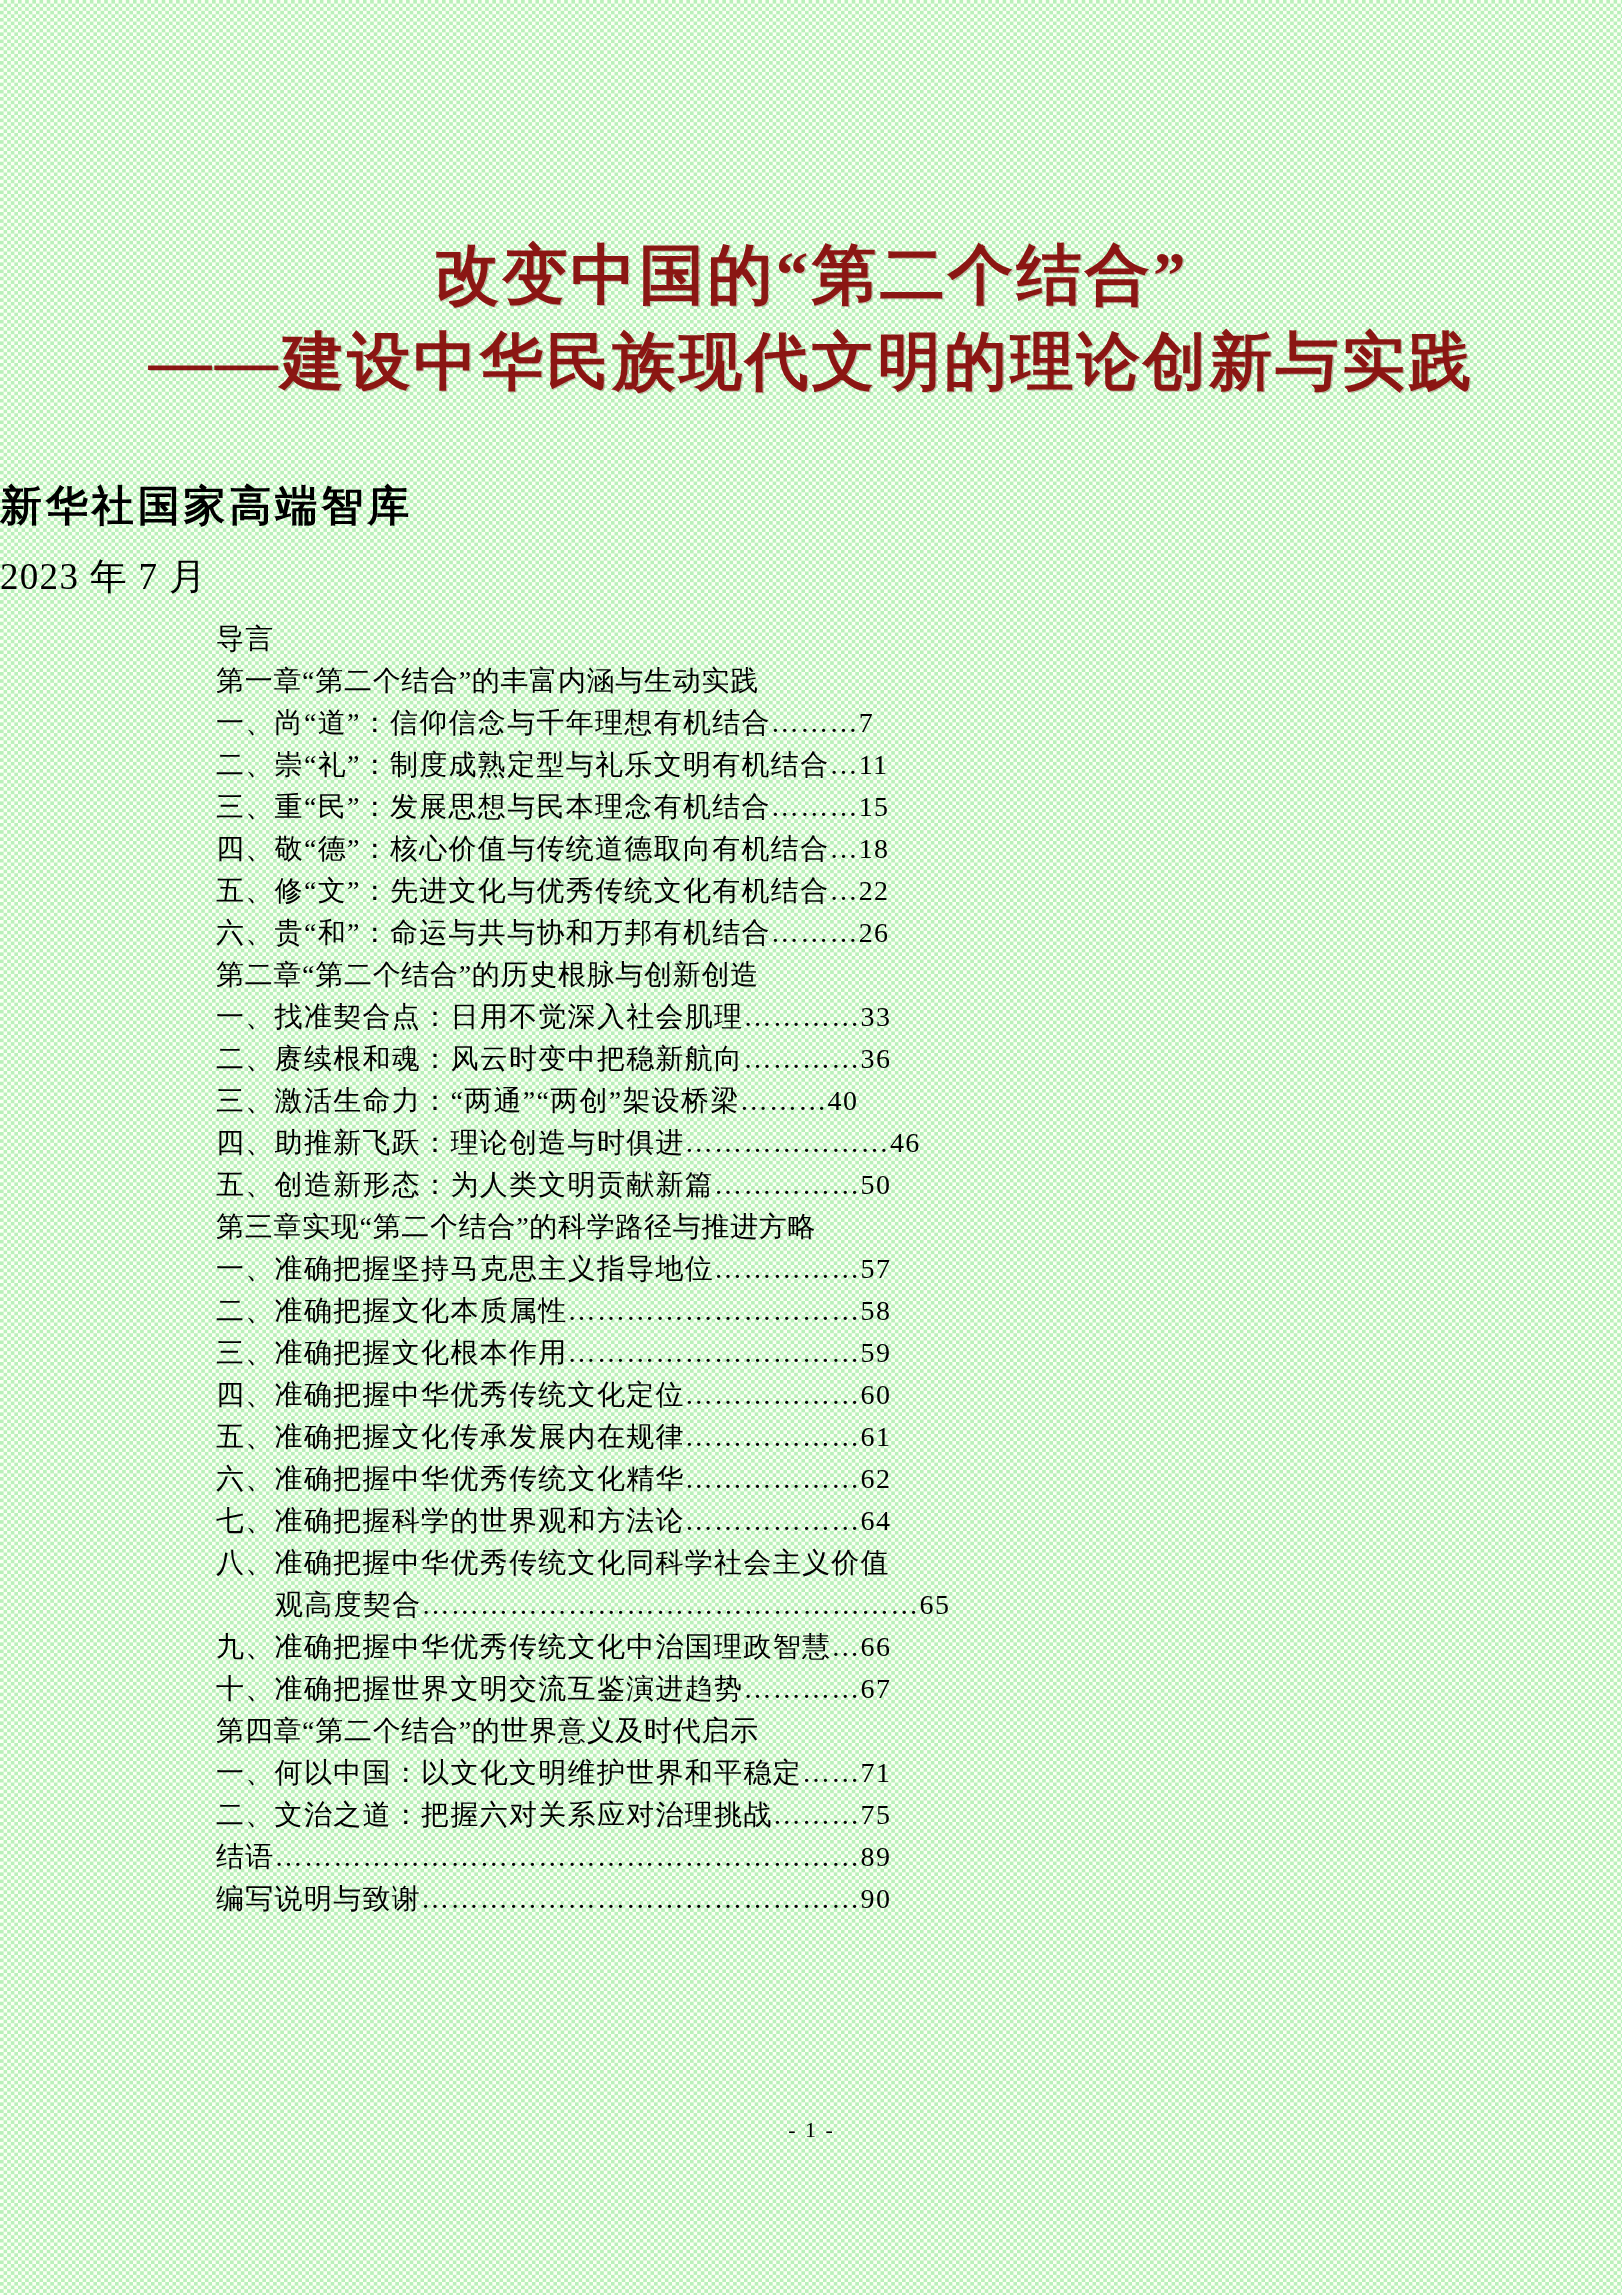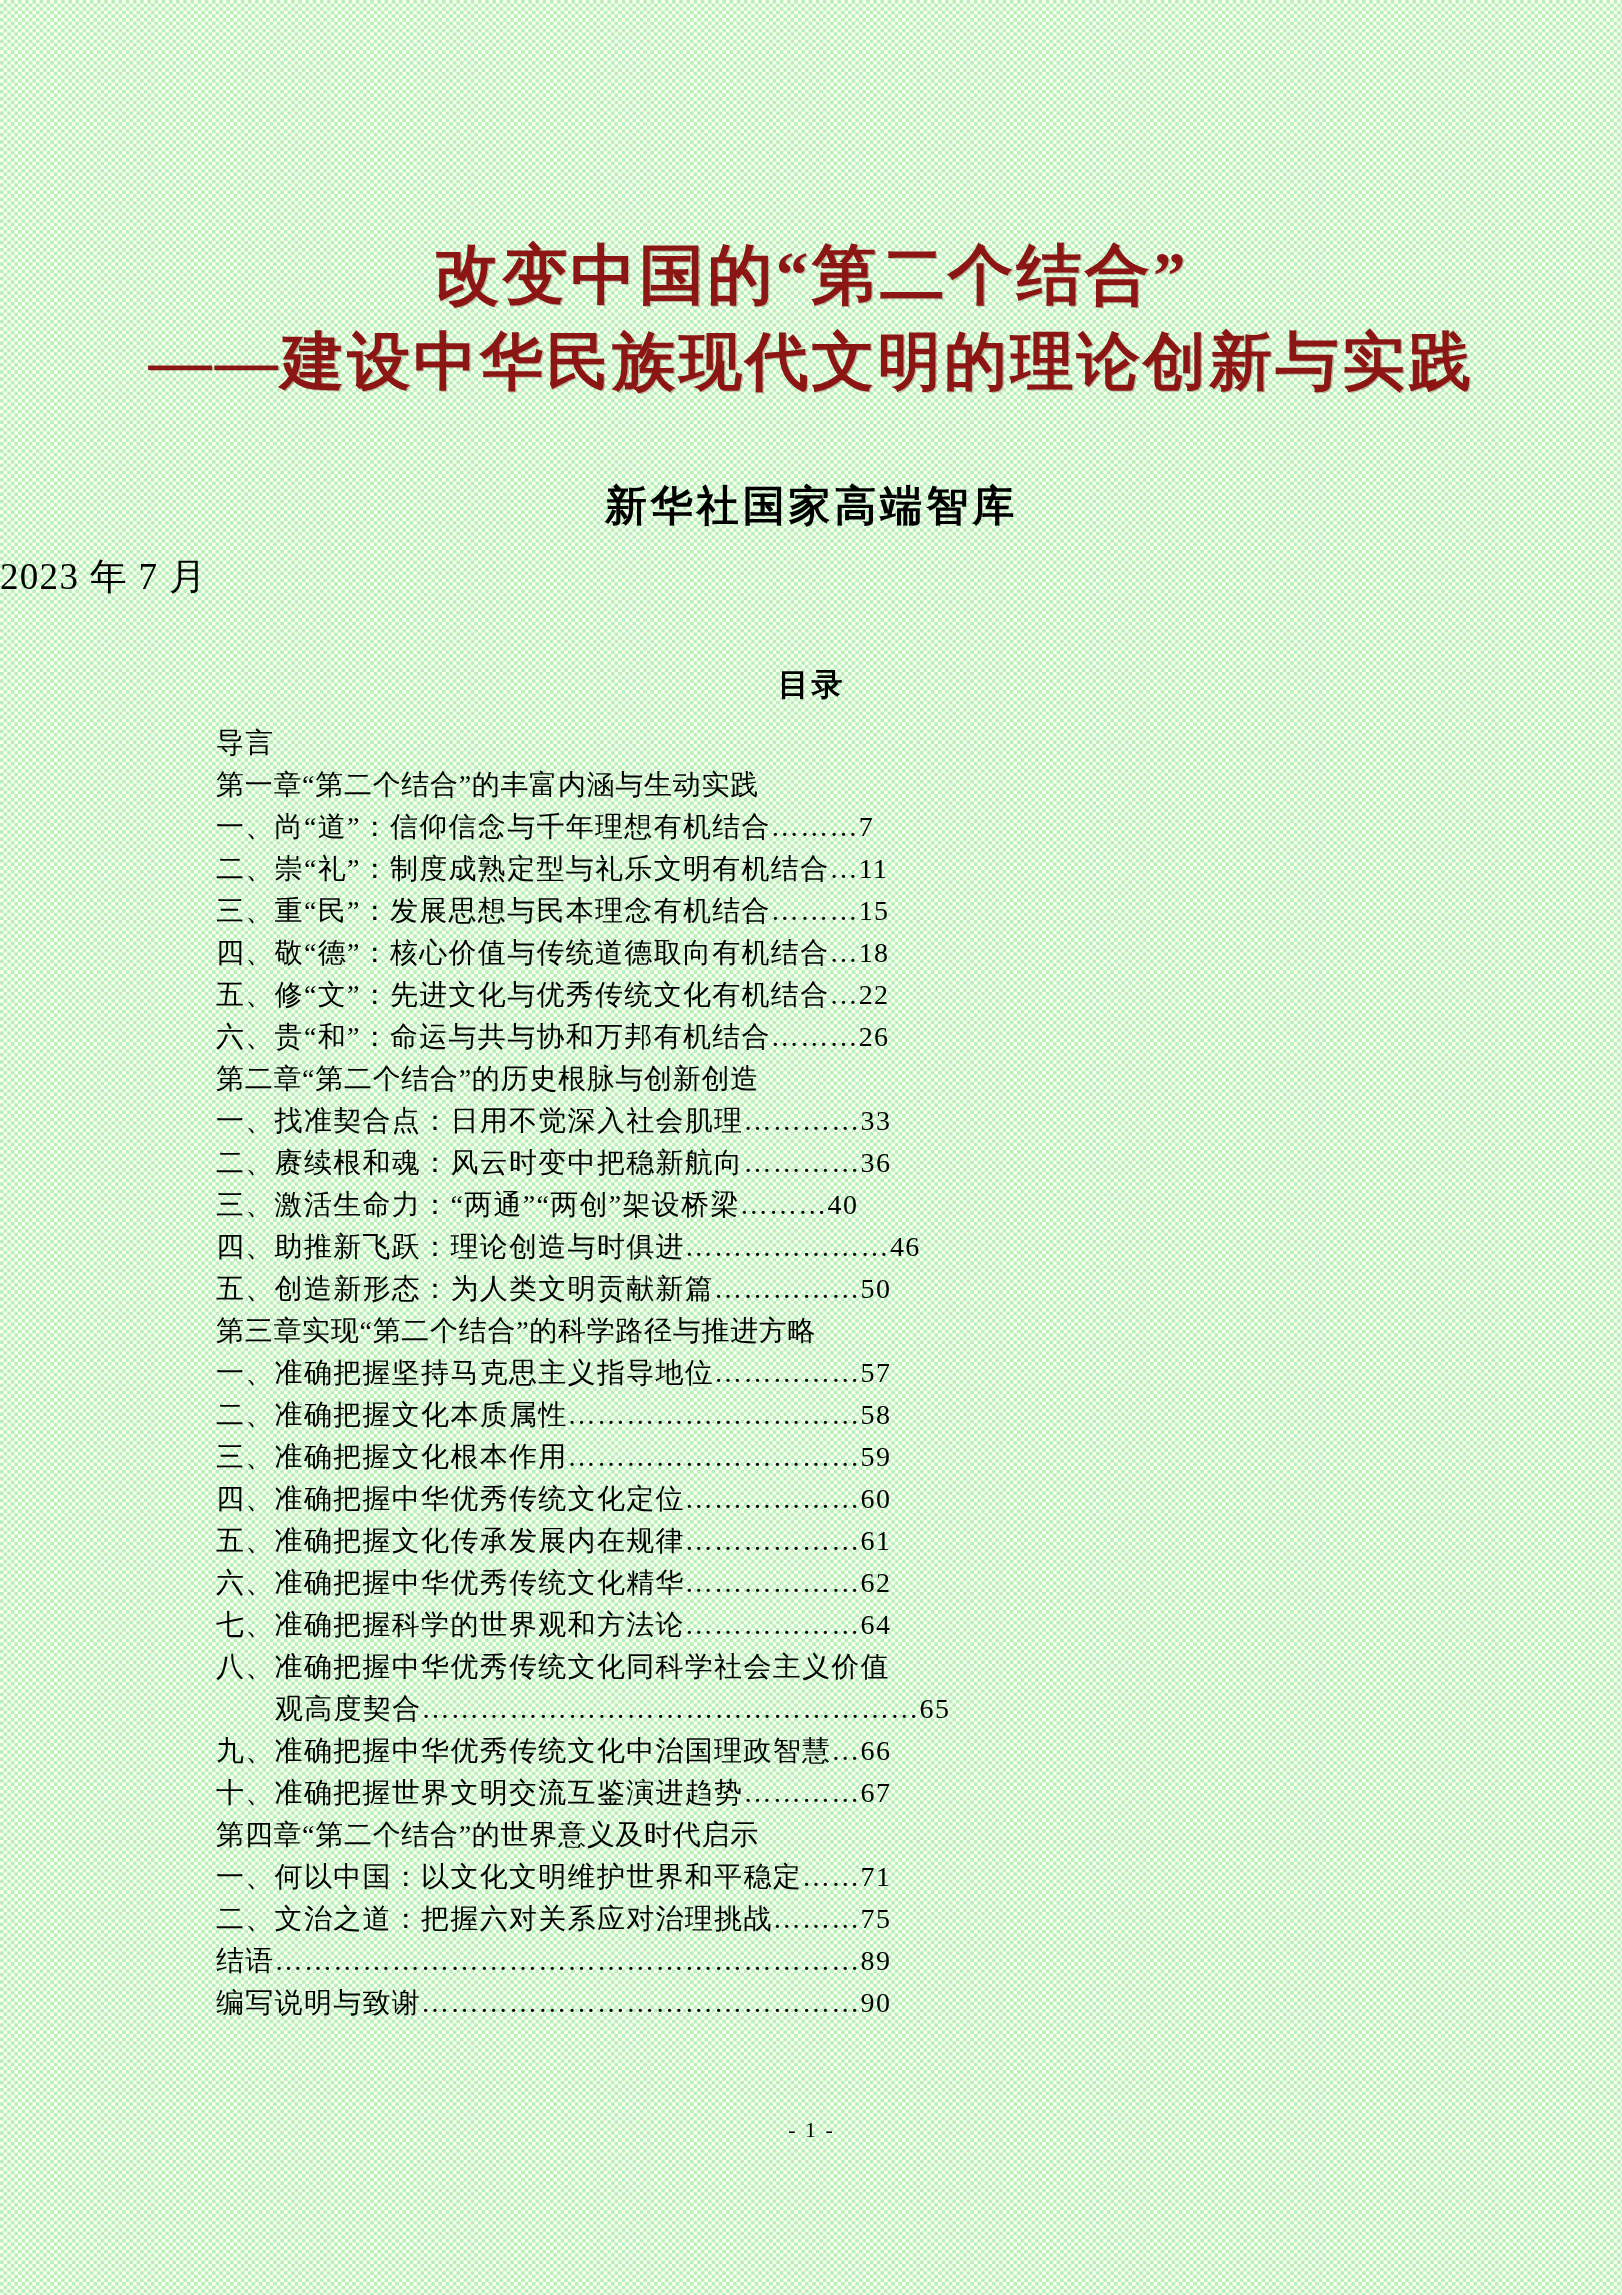--- a/index.html
+++ b/index.html
@@ -25,21 +25,21 @@
     font-weight: 700;
     font-size: 65px;
     line-height: 1.2;
     letter-spacing: 3.3px;
     text-shadow: 1.3px 1.3px 0 rgba(80,10,10,0.25);
   }
   .title-line.second { margin-top: 10.5px; font-size: 63px; }
 
   .author-line {
     margin-top: 80px;
-    text-align: center;
+    text-align: left;
     font-size: 42px;
     font-weight: 700;
     letter-spacing: 3.9px;
     line-height: 1.25;
   }
 
   .date-line {
     margin-top: 21px;
     text-align: left;
     font-size: 37px;
@@ -84,21 +84,20 @@
 <div class="page">
 
   <div class="title-line first">改变中国的“第二个结合”</div>
 
   <div class="title-line second">——建设中华民族现代文明的理论创新与实践</div>
 
   <div class="author-line">新华社国家高端智库</div>
 
   <div class="date-line">2023 年 7 月</div>
 
-  <div class="toc-heading">目录</div>
 
   <div class="toc-list" id="toc-list">
       <div class="toc-row plain">导言</div>
       <div class="toc-row chapter">第一章“第二个结合”的丰富内涵与生动实践</div>
       <div class="toc-row item">一、尚“道”：信仰信念与千年理想有机结合………7</div>
       <div class="toc-row item">二、崇“礼”：制度成熟定型与礼乐文明有机结合…11</div>
       <div class="toc-row item">三、重“民”：发展思想与民本理念有机结合………15</div>
       <div class="toc-row item">四、敬“德”：核心价值与传统道德取向有机结合…18</div>
       <div class="toc-row item">五、修“文”：先进文化与优秀传统文化有机结合…22</div>
       <div class="toc-row item">六、贵“和”：命运与共与协和万邦有机结合………26</div>

